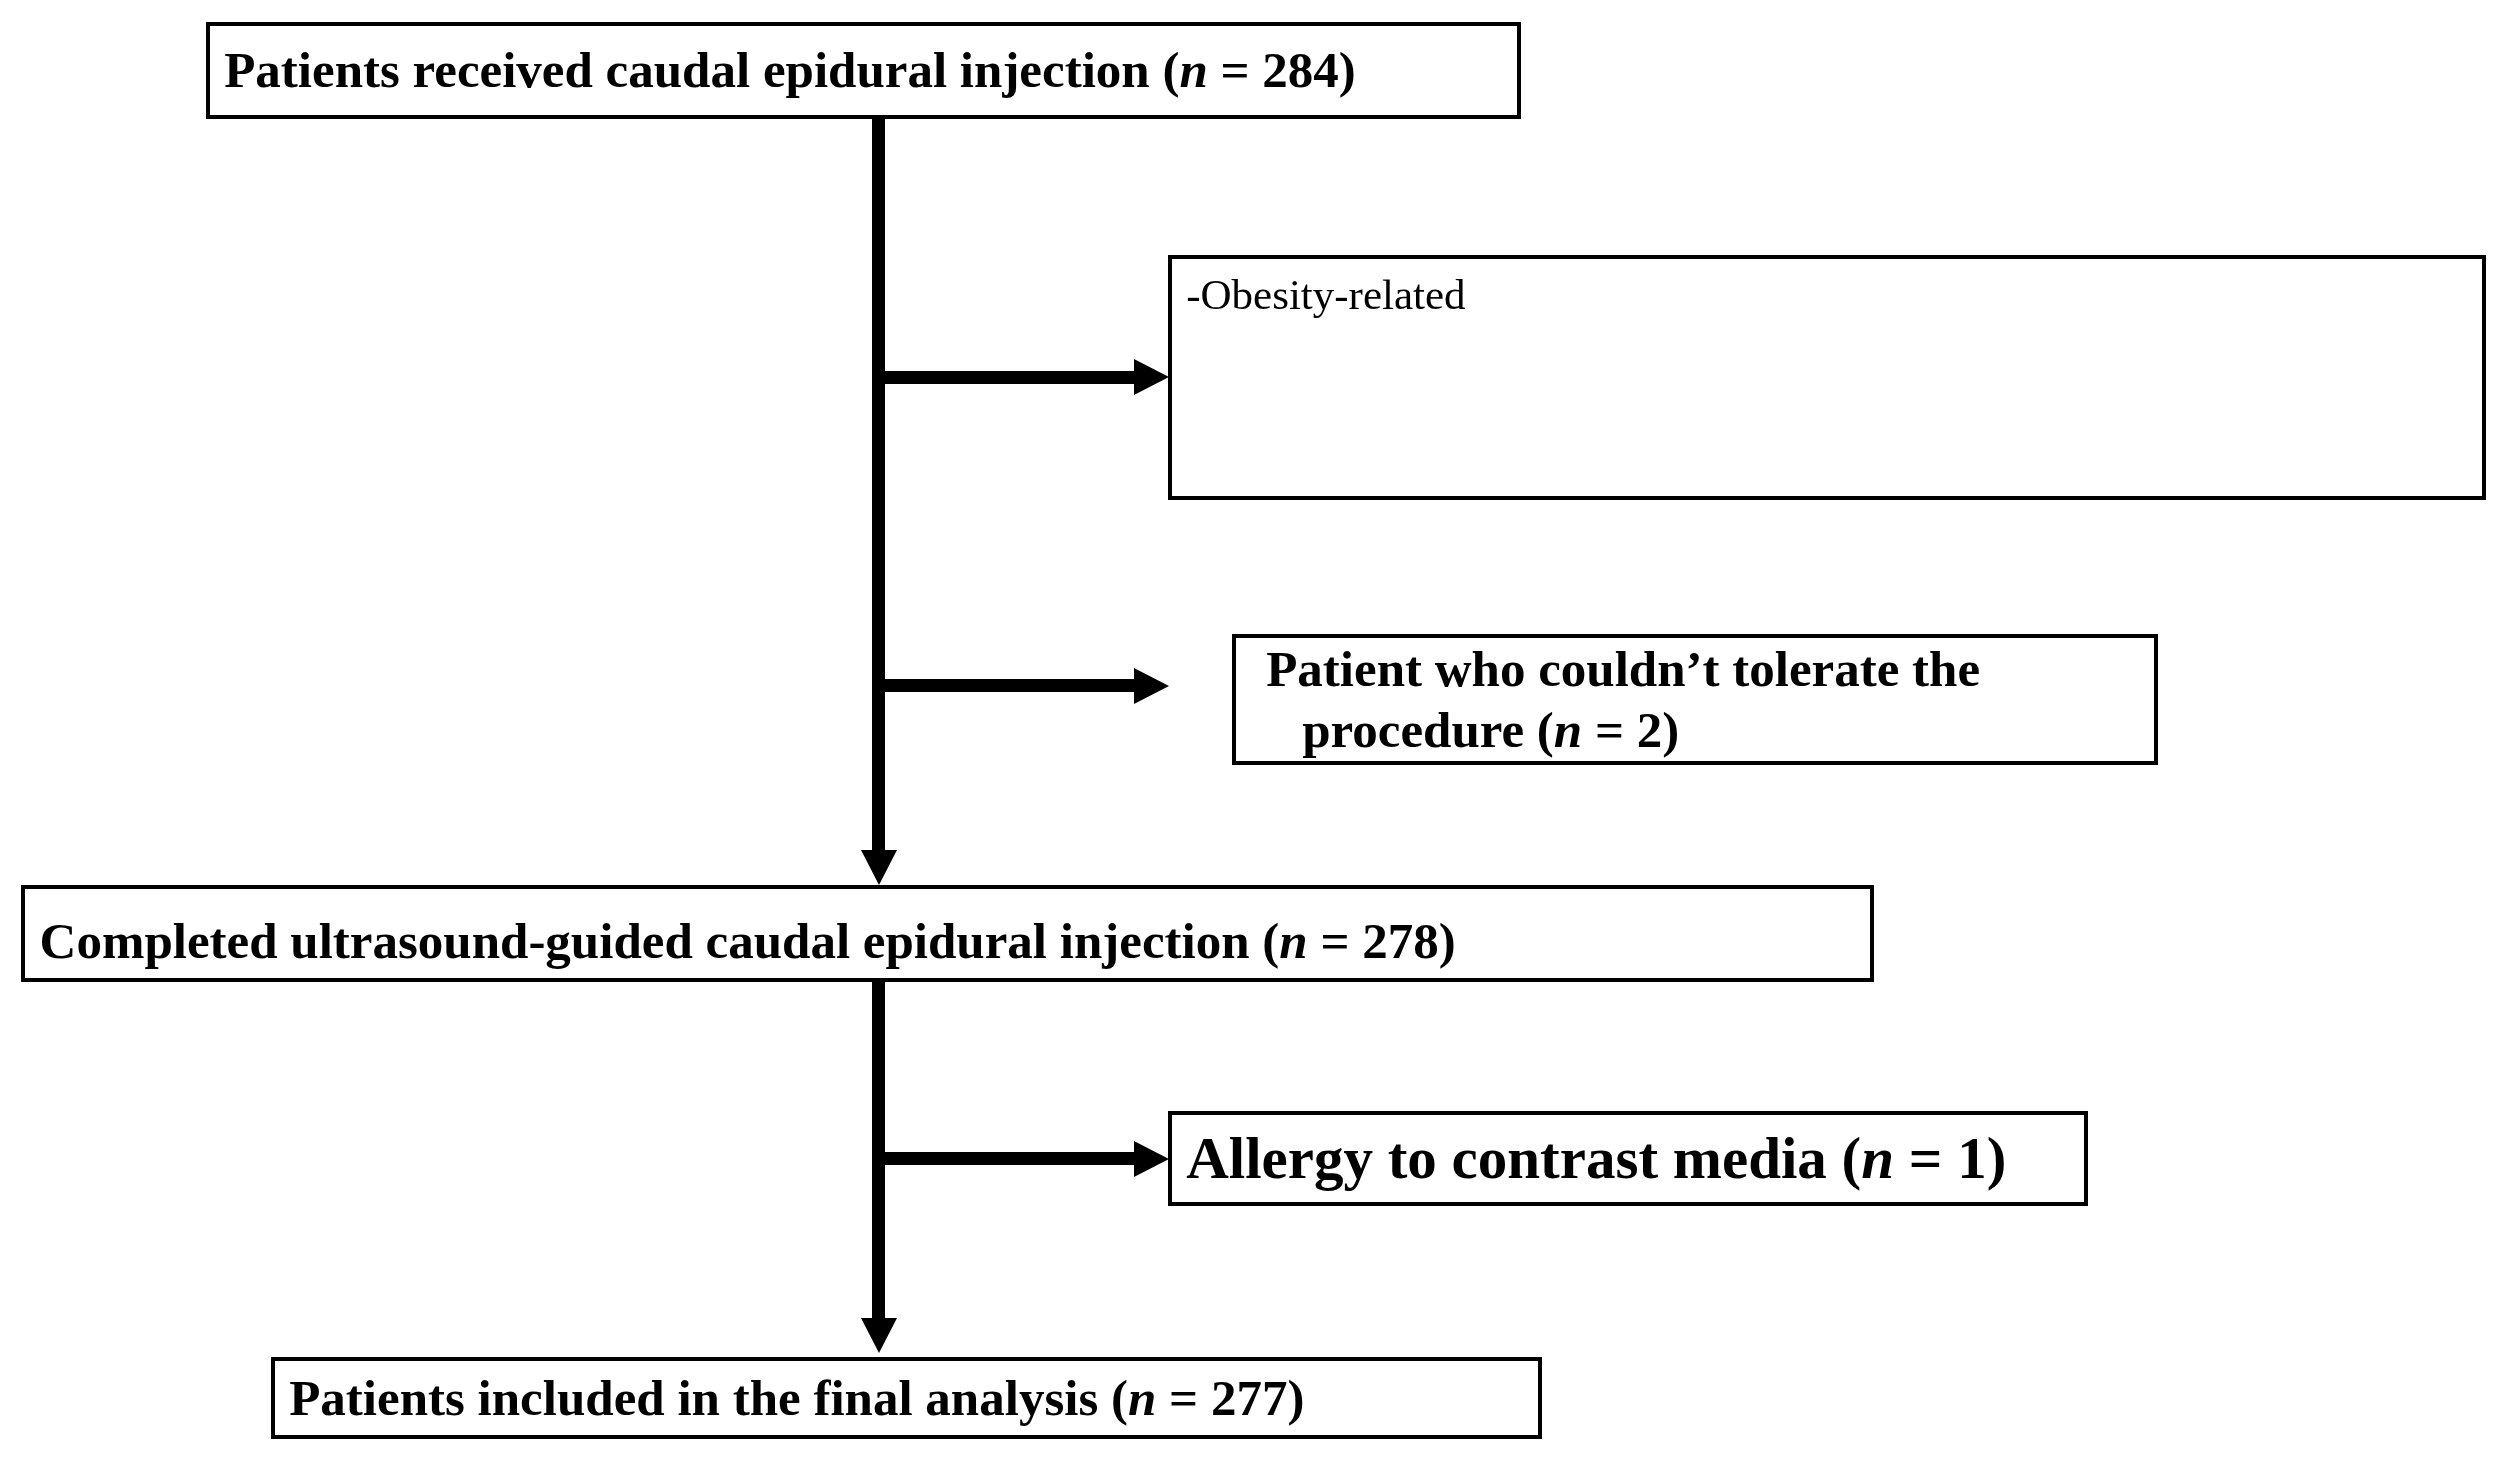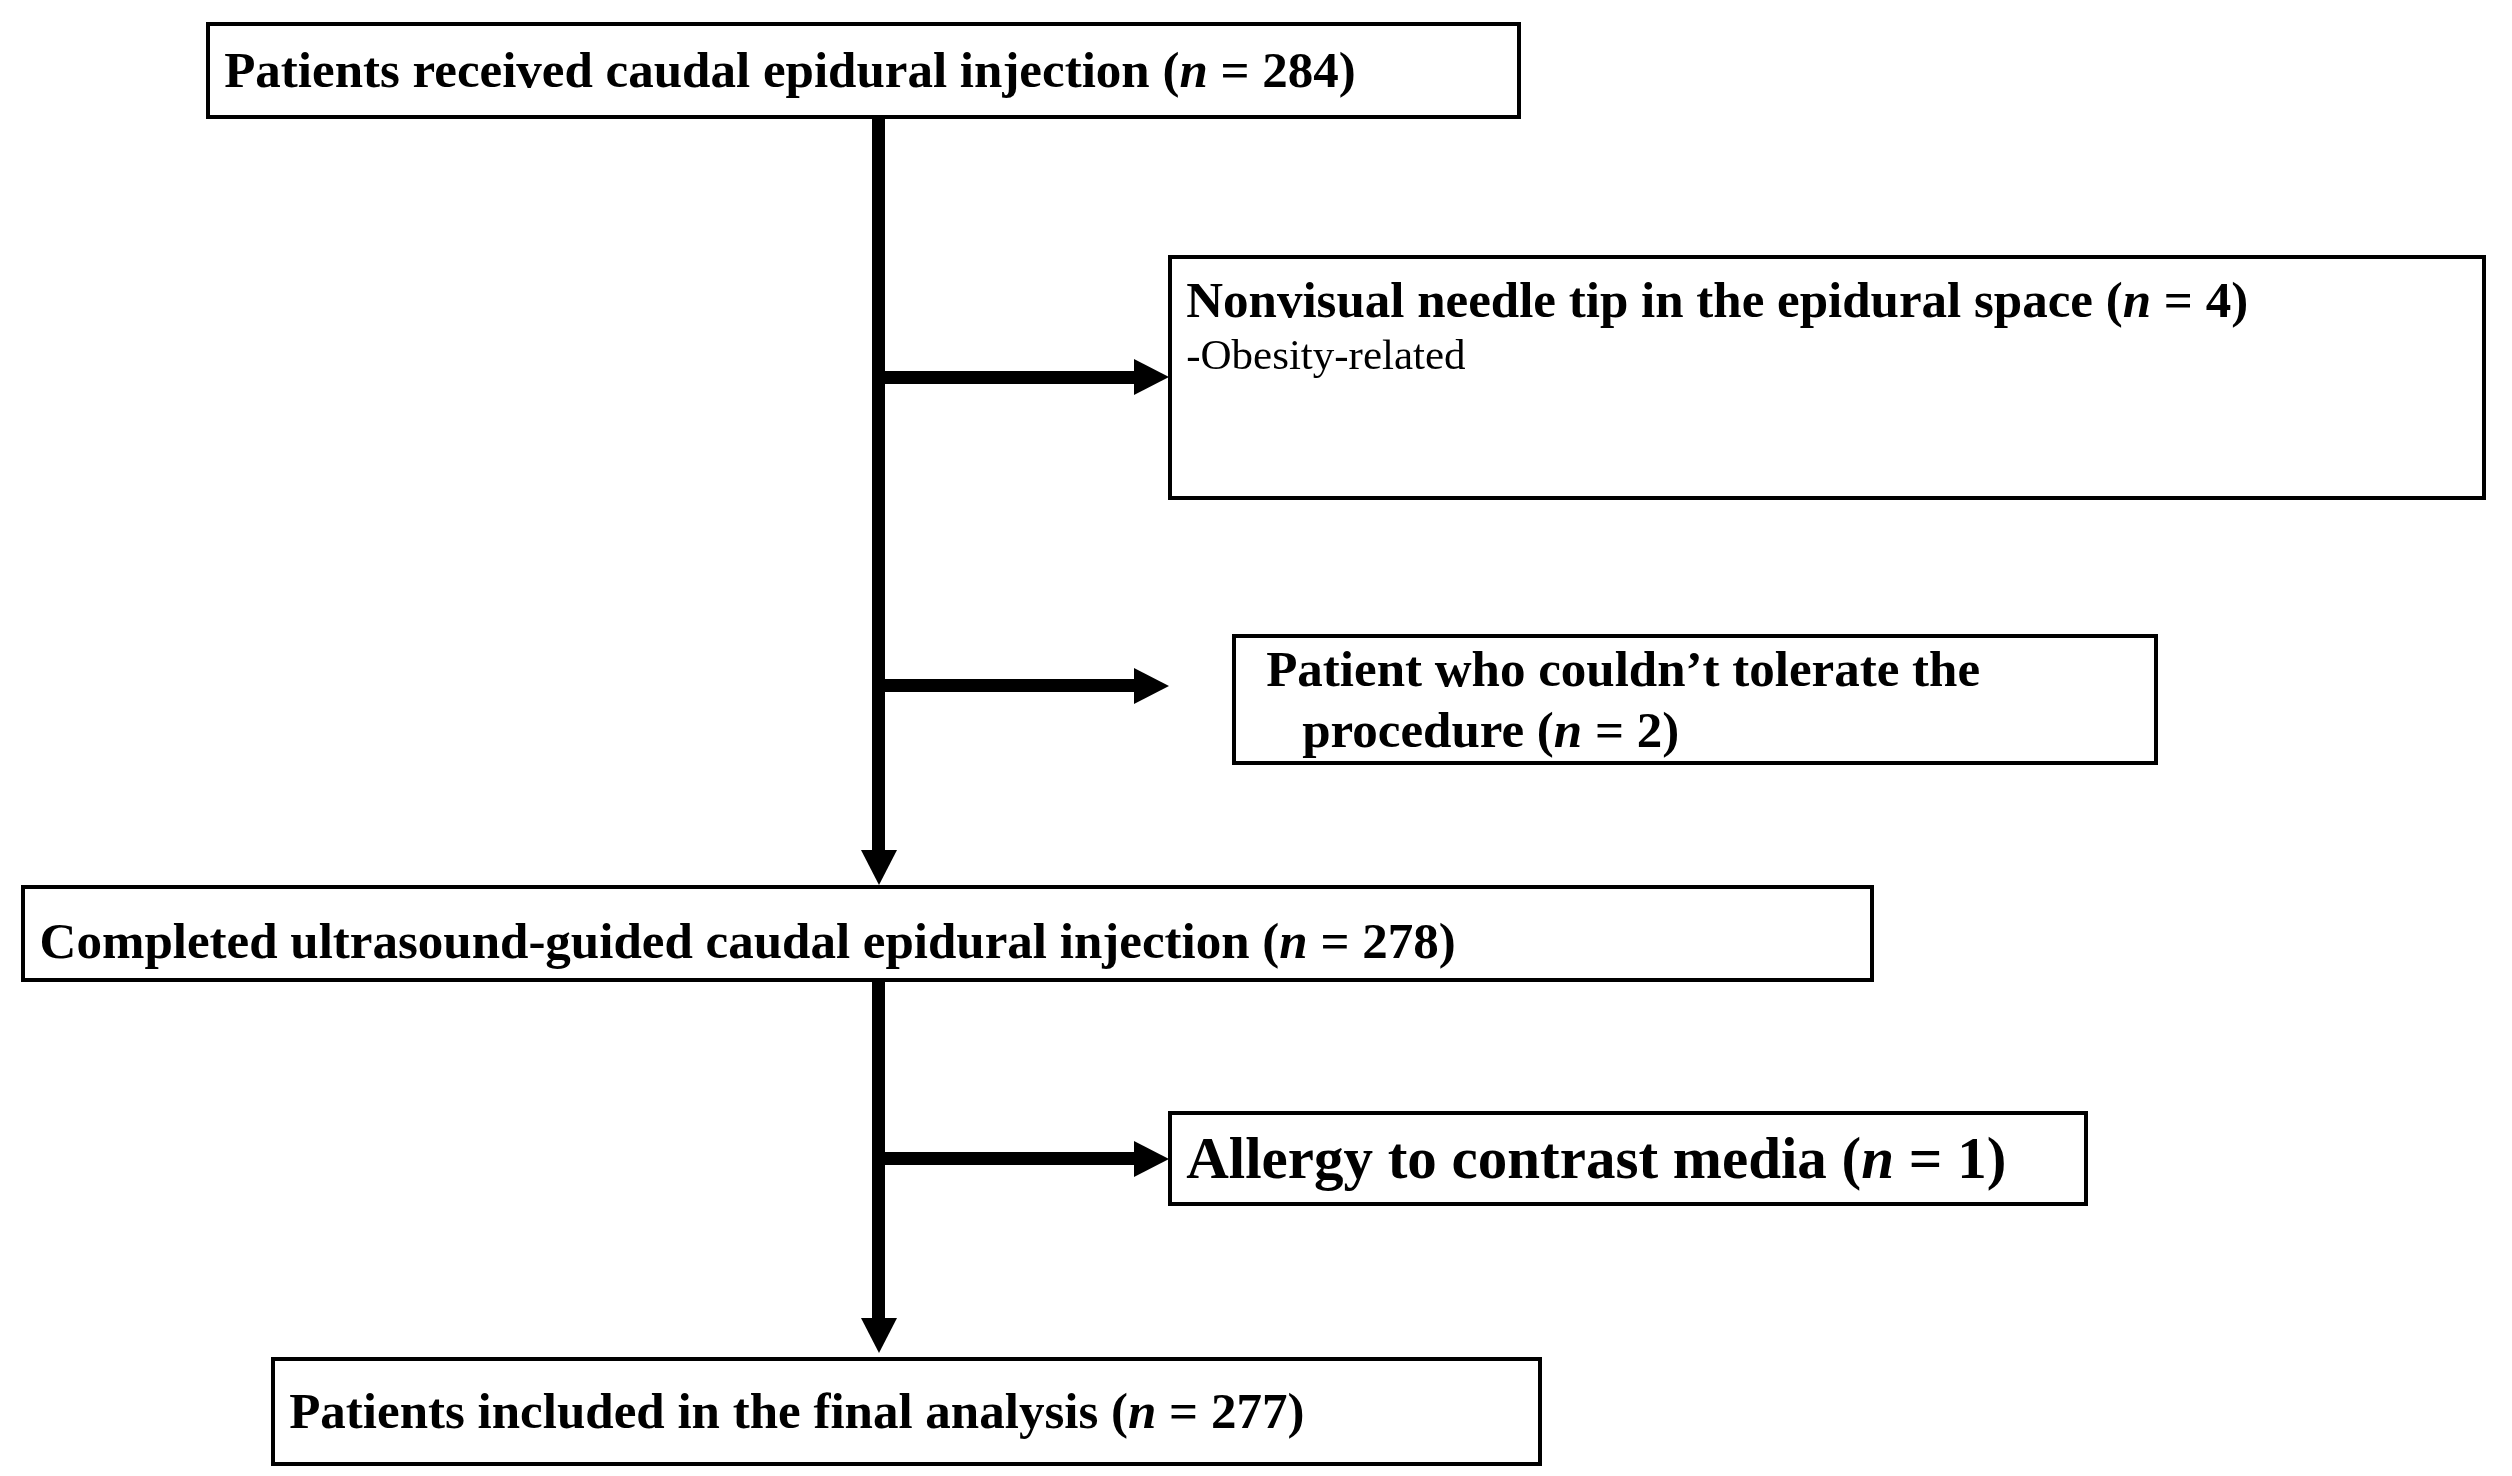--- a/index.html
+++ b/index.html
@@ -84,35 +84,34 @@
   <div class="arrow-down" style="left:861px; top:1318px;"></div>
 
   <div class="hline" style="left:878px; top:1152px; width:261px; height:12.7px;"></div>
   <div class="arrow-right" style="left:1134px; top:1141px;"></div>
 
   <div class="box" style="left:206px; top:22px; width:1315px; height:97px;">
     <span class="line bold" style="font-size: 51px;"><span>Patients received caudal epidural injection (</span><span class="ital">n</span><span> = 284)</span></span>
   </div>
 
   <div class="box" style="left:1168px; top:255px; width:1318px; height:245px; justify-content:flex-start; padding-top:11px;">
-    <span class="line bold" style="font-size: 51px;"><span>Nonvisual needle tip in the epidural space (</span><span class="ital">n</span><span> = 4)</span></span>
     <span class="line reg" style="font-size: 43px; font-family: Liberation Serif, serif;">-Obesity-related</span>
   </div>
 
   <div class="box" style="left:1232px; top:634px; width:926px; height:131px;padding-left:16px;">
     <span class="line bold" style="font-size: 51px;">Patient who couldn’t tolerate the</span>
     <span class="line bold" style="font-size: 51px; margin-left: 36px;"><span>procedure (</span><span class="ital">n</span><span> = 2)</span></span>
   </div>
 
   <div class="box" style="left:21.4px; top:885px; width:1853px; height:97px;">
     <span class="line bold" style="font-size: 51px; margin-top: 16px;"><span>Completed ultrasound-guided caudal epidural injection (</span><span class="ital">n</span><span> = 278)</span></span>
   </div>
 
   <div class="box" style="left:1168px; top:1111px; width:920px; height:95px;">
     <span class="line bold" style="font-size: 59px;"><span>Allergy to contrast media (</span><span class="ital">n</span><span> = 1)</span></span>
   </div>
 
-  <div class="box" style="left:271px; top:1357px; width:1271px; height:109px;">
+  <div class="box" style="left:271px; top:1357px; width:1271px; height:82px;">
     <span class="line bold" style="font-size: 51px;"><span>Patients included in the final analysis (</span><span class="ital">n</span><span> = 277)</span></span>
   </div>
 
 </div>
 
 
 </body></html>

